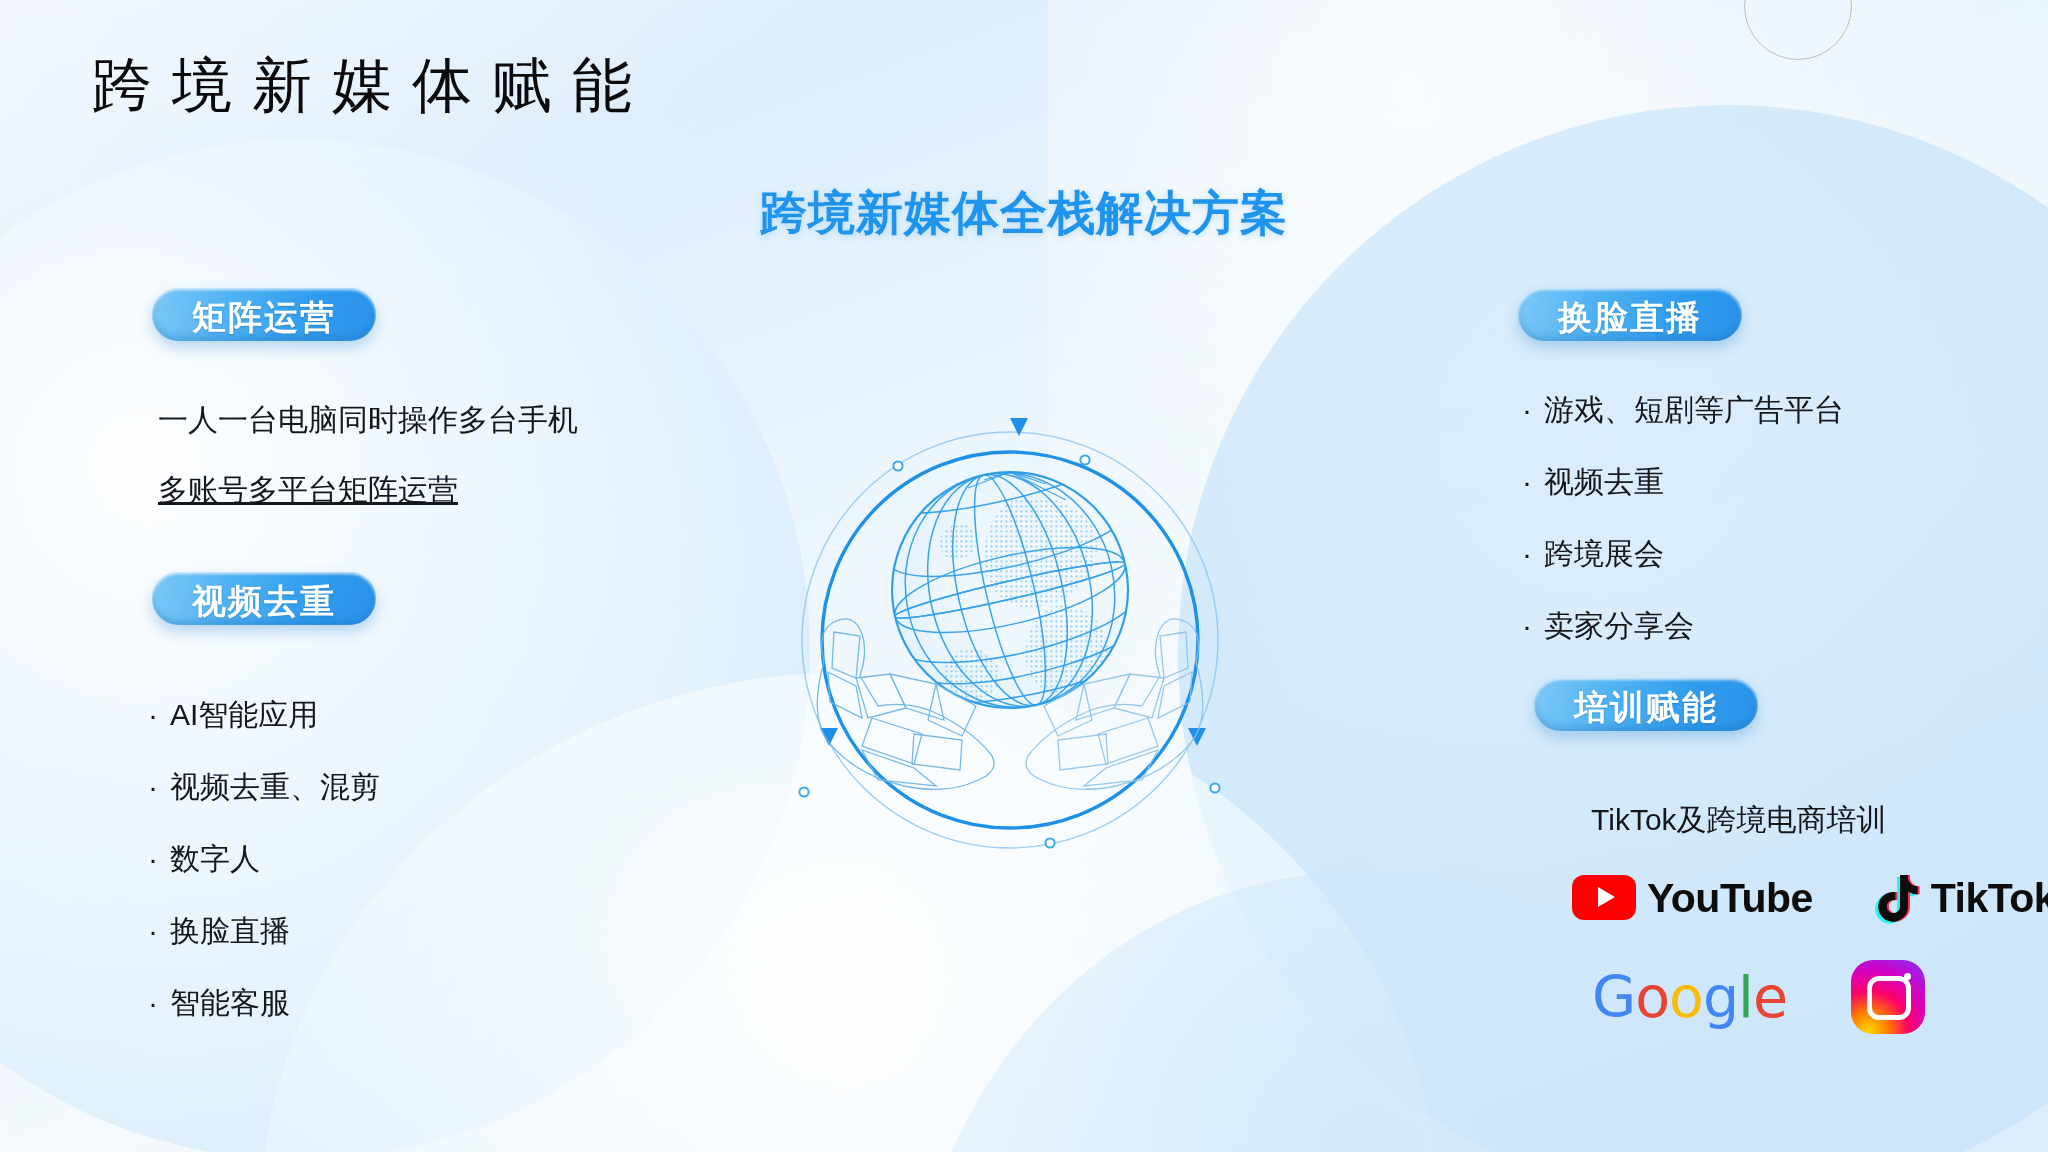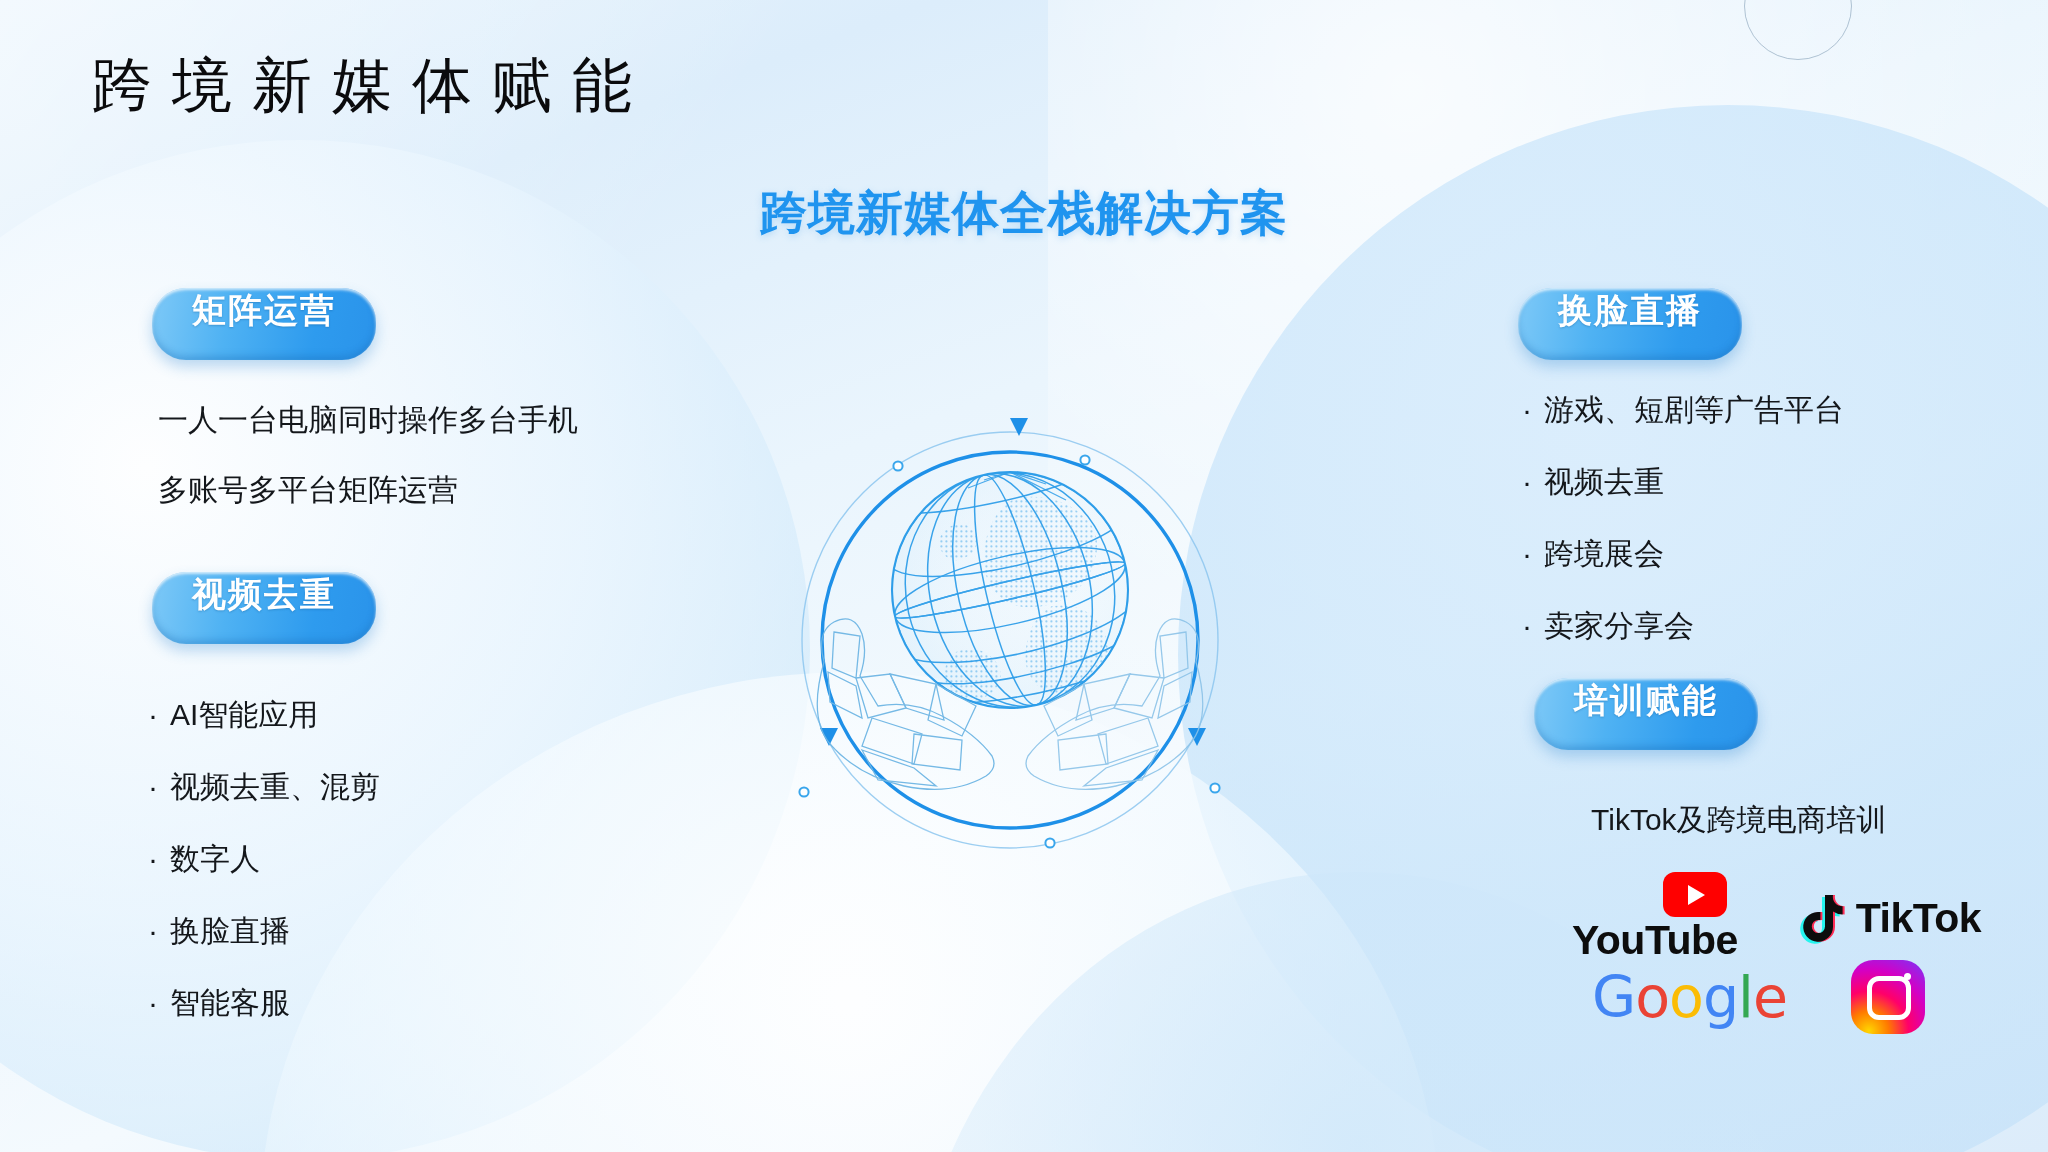--- a/index.html
+++ b/index.html
@@ -107,23 +107,23 @@
     top: 312px;
     font-size: 50px;
     letter-spacing: 1px;
     text-shadow: 0 2px 7px rgba(130,190,240,0.45);
   }
 
   
   .pill {
     position: absolute;
     display: flex;
-    align-items: flex-start;
+    align-items: flex-end;
     justify-content: center;
-    height: 72px;
+    height: 53px;
     padding: 0 40px;
     border-radius: 34px;
     background: linear-gradient(100deg, #7ec9f7 0%, #4fb2f3 34%, #2e9bee 72%, #2a93ea 100%);
     box-shadow:
       0 7px 14px rgba(44,132,208,0.30),
       inset 0 2px 3px rgba(255,255,255,0.75),
       inset 0 -4px 7px rgba(22,104,176,0.32);
     color: #ffffff;
     font-size: 34px;
     font-weight: 700;
@@ -158,21 +158,21 @@
     color: #14171b;
     font-size: 30px;
   }
 
   
   .logo-row {
     position: absolute;
     display: flex;
     align-items: center;
   }
-  .yt-logo { display: flex; align-items: flex-end; flex-direction: column; }
+  .yt-logo { display: flex; align-items: flex-start; }
   .yt-badge {
     width: 64px; height: 45px;
     background: #ff0000;
     border-radius: 12px;
     display: flex; align-items: center; justify-content: center;
     margin-right: 11px;
   }
   .yt-tri {
     width: 0; height: 0;
     border-left: 17px solid #ffffff;
@@ -244,21 +244,21 @@
 
   <div class="main-title">跨境新媒体赋能</div>
 
   <div class="center-head h1">跨境新媒体全栈解决方案</div>
 
   <div class="pill" style="left:152px; top:288px;">
     <span>矩阵运营</span>
   </div>
 
   <div class="para" style="left:158px; top:400px;">一人一台电脑同时操作多台手机</div>
-  <div class="para" style="left:158px; top:470px;">多账号多平台矩阵运营</div>
+  <div class="para" style="left:158px; top:470px;text-decoration:underline;">多账号多平台矩阵运营</div>
 
   <div class="pill" style="left:152px; top:572px;">
     <span>视频去重</span>
   </div>
 
   <ul class="bullet-list" style="left:148px; top:695px;">
     <li style="margin-bottom:31px;">
       <span class="bullet-dot">·</span>
       <span>AI智能应用</span>
     </li>

